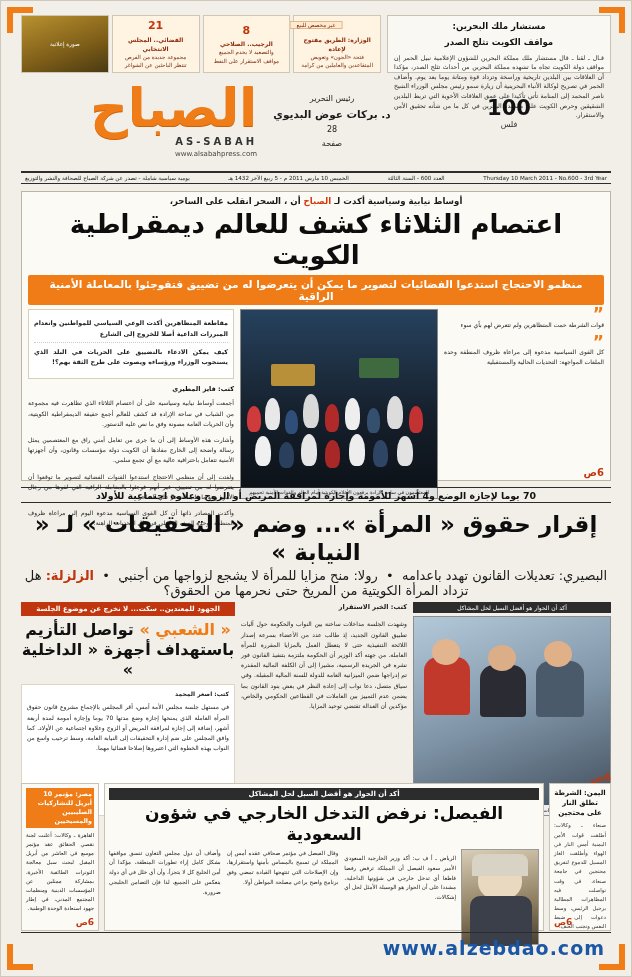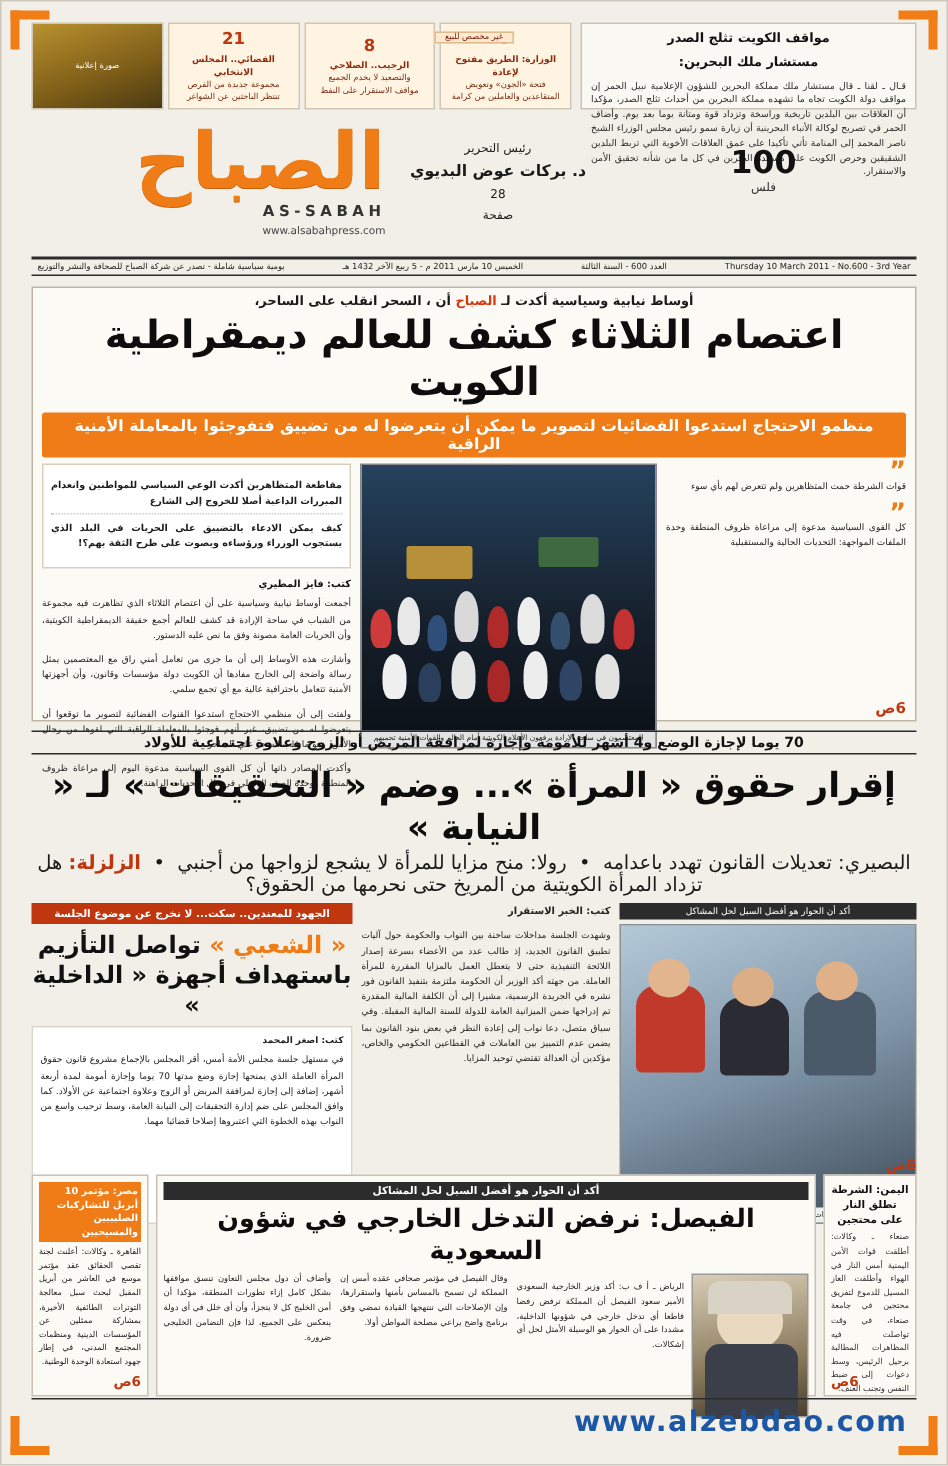--- a/index.html
+++ b/index.html
@@ -161,22 +161,22 @@
   <div class="corner tl"></div>
   <div class="corner tr"></div>
   <div class="corner bl"></div>
   <div class="corner br"></div>
 
   <div class="masthead">
     <div class="thin-banner">غير مخصص للبيع</div>
 
     <div class="mast-top">
       <div class="promo-col">
+        <h4>مستشار ملك البحرين:</h4>
         <h4>مواقف الكويت تثلج الصدر</h4>
-        <h4>مستشار ملك البحرين:</h4>
         <div>قـال ـ لقنا ـ قال مستشار ملك مملكة البحرين للشؤون الإعلامية نبيل الحمر إن مواقف دولة الكويت تجاه ما تشهده مملكة البحرين من أحداث تثلج الصدر، مؤكدا أن العلاقات بين البلدين تاريخية وراسخة وتزداد قوة ومتانة يوما بعد يوم. وأضاف الحمر في تصريح لوكالة الأنباء البحرينية أن زيارة سمو رئيس مجلس الوزراء الشيخ ناصر المحمد إلى المنامة تأتي تأكيدا على عمق العلاقات الأخوية التي تربط البلدين الشقيقين وحرص الكويت على مساندة البحرين في كل ما من شأنه تحقيق الأمن والاستقرار.</div>
       </div>
       <div class="ads-strip">
         <div class="ad-box">
           <div class="ad-num">7</div>
           <div class="ad-t">الوزارة: الطريق مفتوح لإعادة</div>
           <div>فتحة «الجون» وتعويض</div>
           <div>المتقاعدين والعاملين من كرامة</div>
         </div>
         <div class="ad-box">

